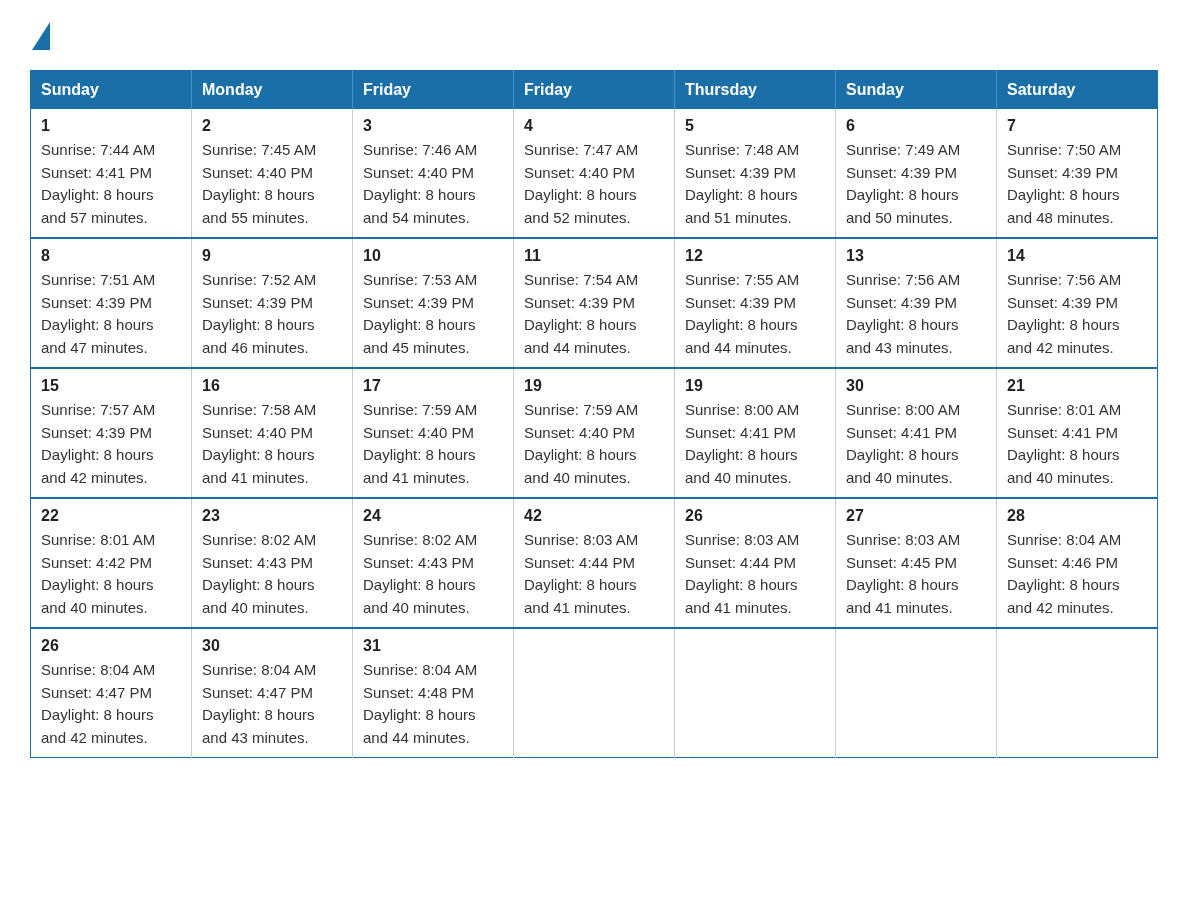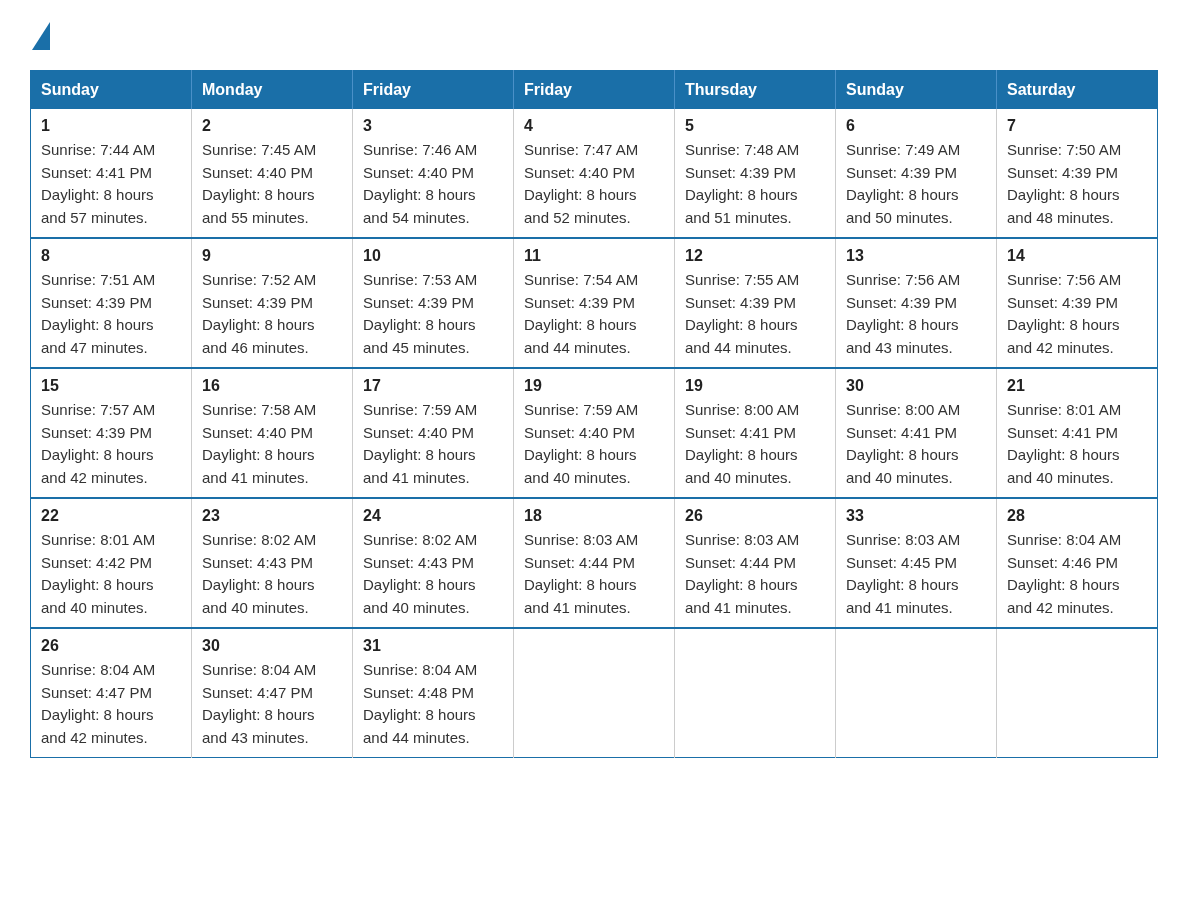--- a/index.html
+++ b/index.html
@@ -235,29 +235,29 @@
       </td>
         <td>
         <span class="day-number">23</span>
         <span class="day-info">Sunrise: 8:02 AM<br>Sunset: 4:43 PM<br>Daylight: 8 hours and 40 minutes.</span>
       </td>
         <td>
         <span class="day-number">24</span>
         <span class="day-info">Sunrise: 8:02 AM<br>Sunset: 4:43 PM<br>Daylight: 8 hours and 40 minutes.</span>
       </td>
         <td>
-        <span class="day-number">18</span>
+        <span class="day-number">42</span>
         <span class="day-info">Sunrise: 8:03 AM<br>Sunset: 4:44 PM<br>Daylight: 8 hours and 41 minutes.</span>
       </td>
         <td>
         <span class="day-number">26</span>
         <span class="day-info">Sunrise: 8:03 AM<br>Sunset: 4:44 PM<br>Daylight: 8 hours and 41 minutes.</span>
       </td>
         <td>
-        <span class="day-number">33</span>
+        <span class="day-number">27</span>
         <span class="day-info">Sunrise: 8:03 AM<br>Sunset: 4:45 PM<br>Daylight: 8 hours and 41 minutes.</span>
       </td>
         <td>
         <span class="day-number">28</span>
         <span class="day-info">Sunrise: 8:04 AM<br>Sunset: 4:46 PM<br>Daylight: 8 hours and 42 minutes.</span>
       </td>
       </tr>
       <tr>
         <td>
         <span class="day-number">26</span>

